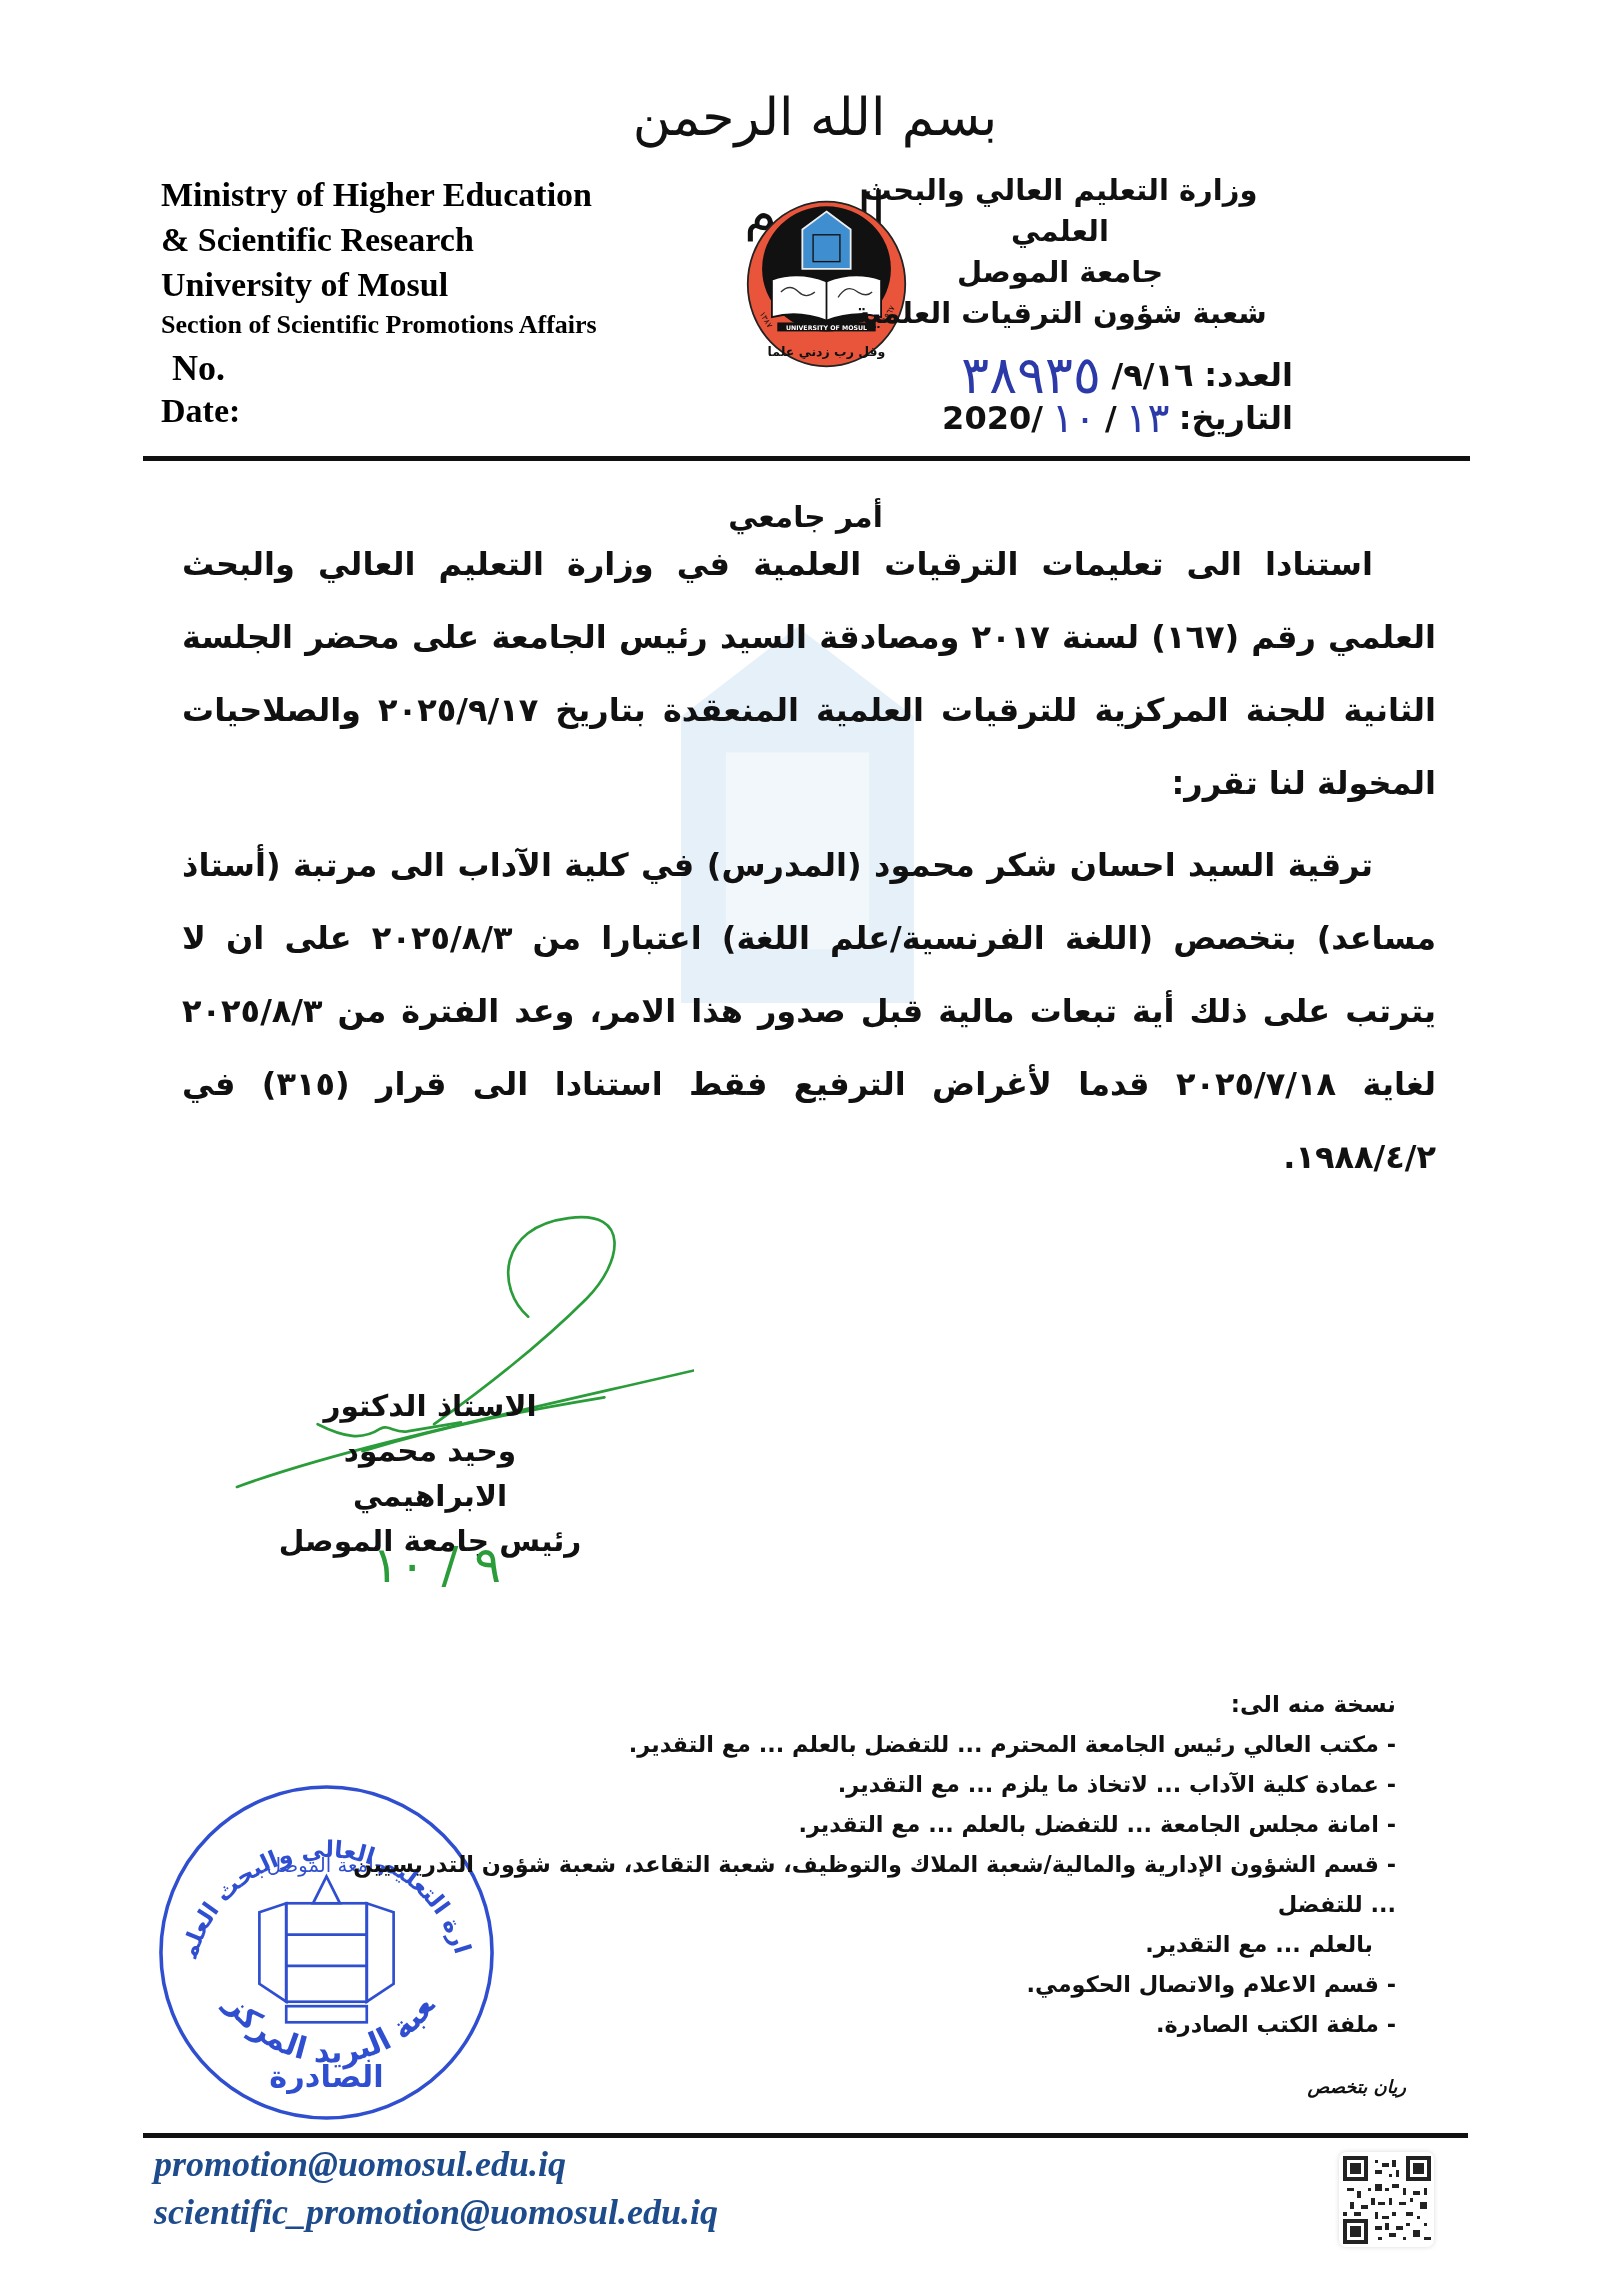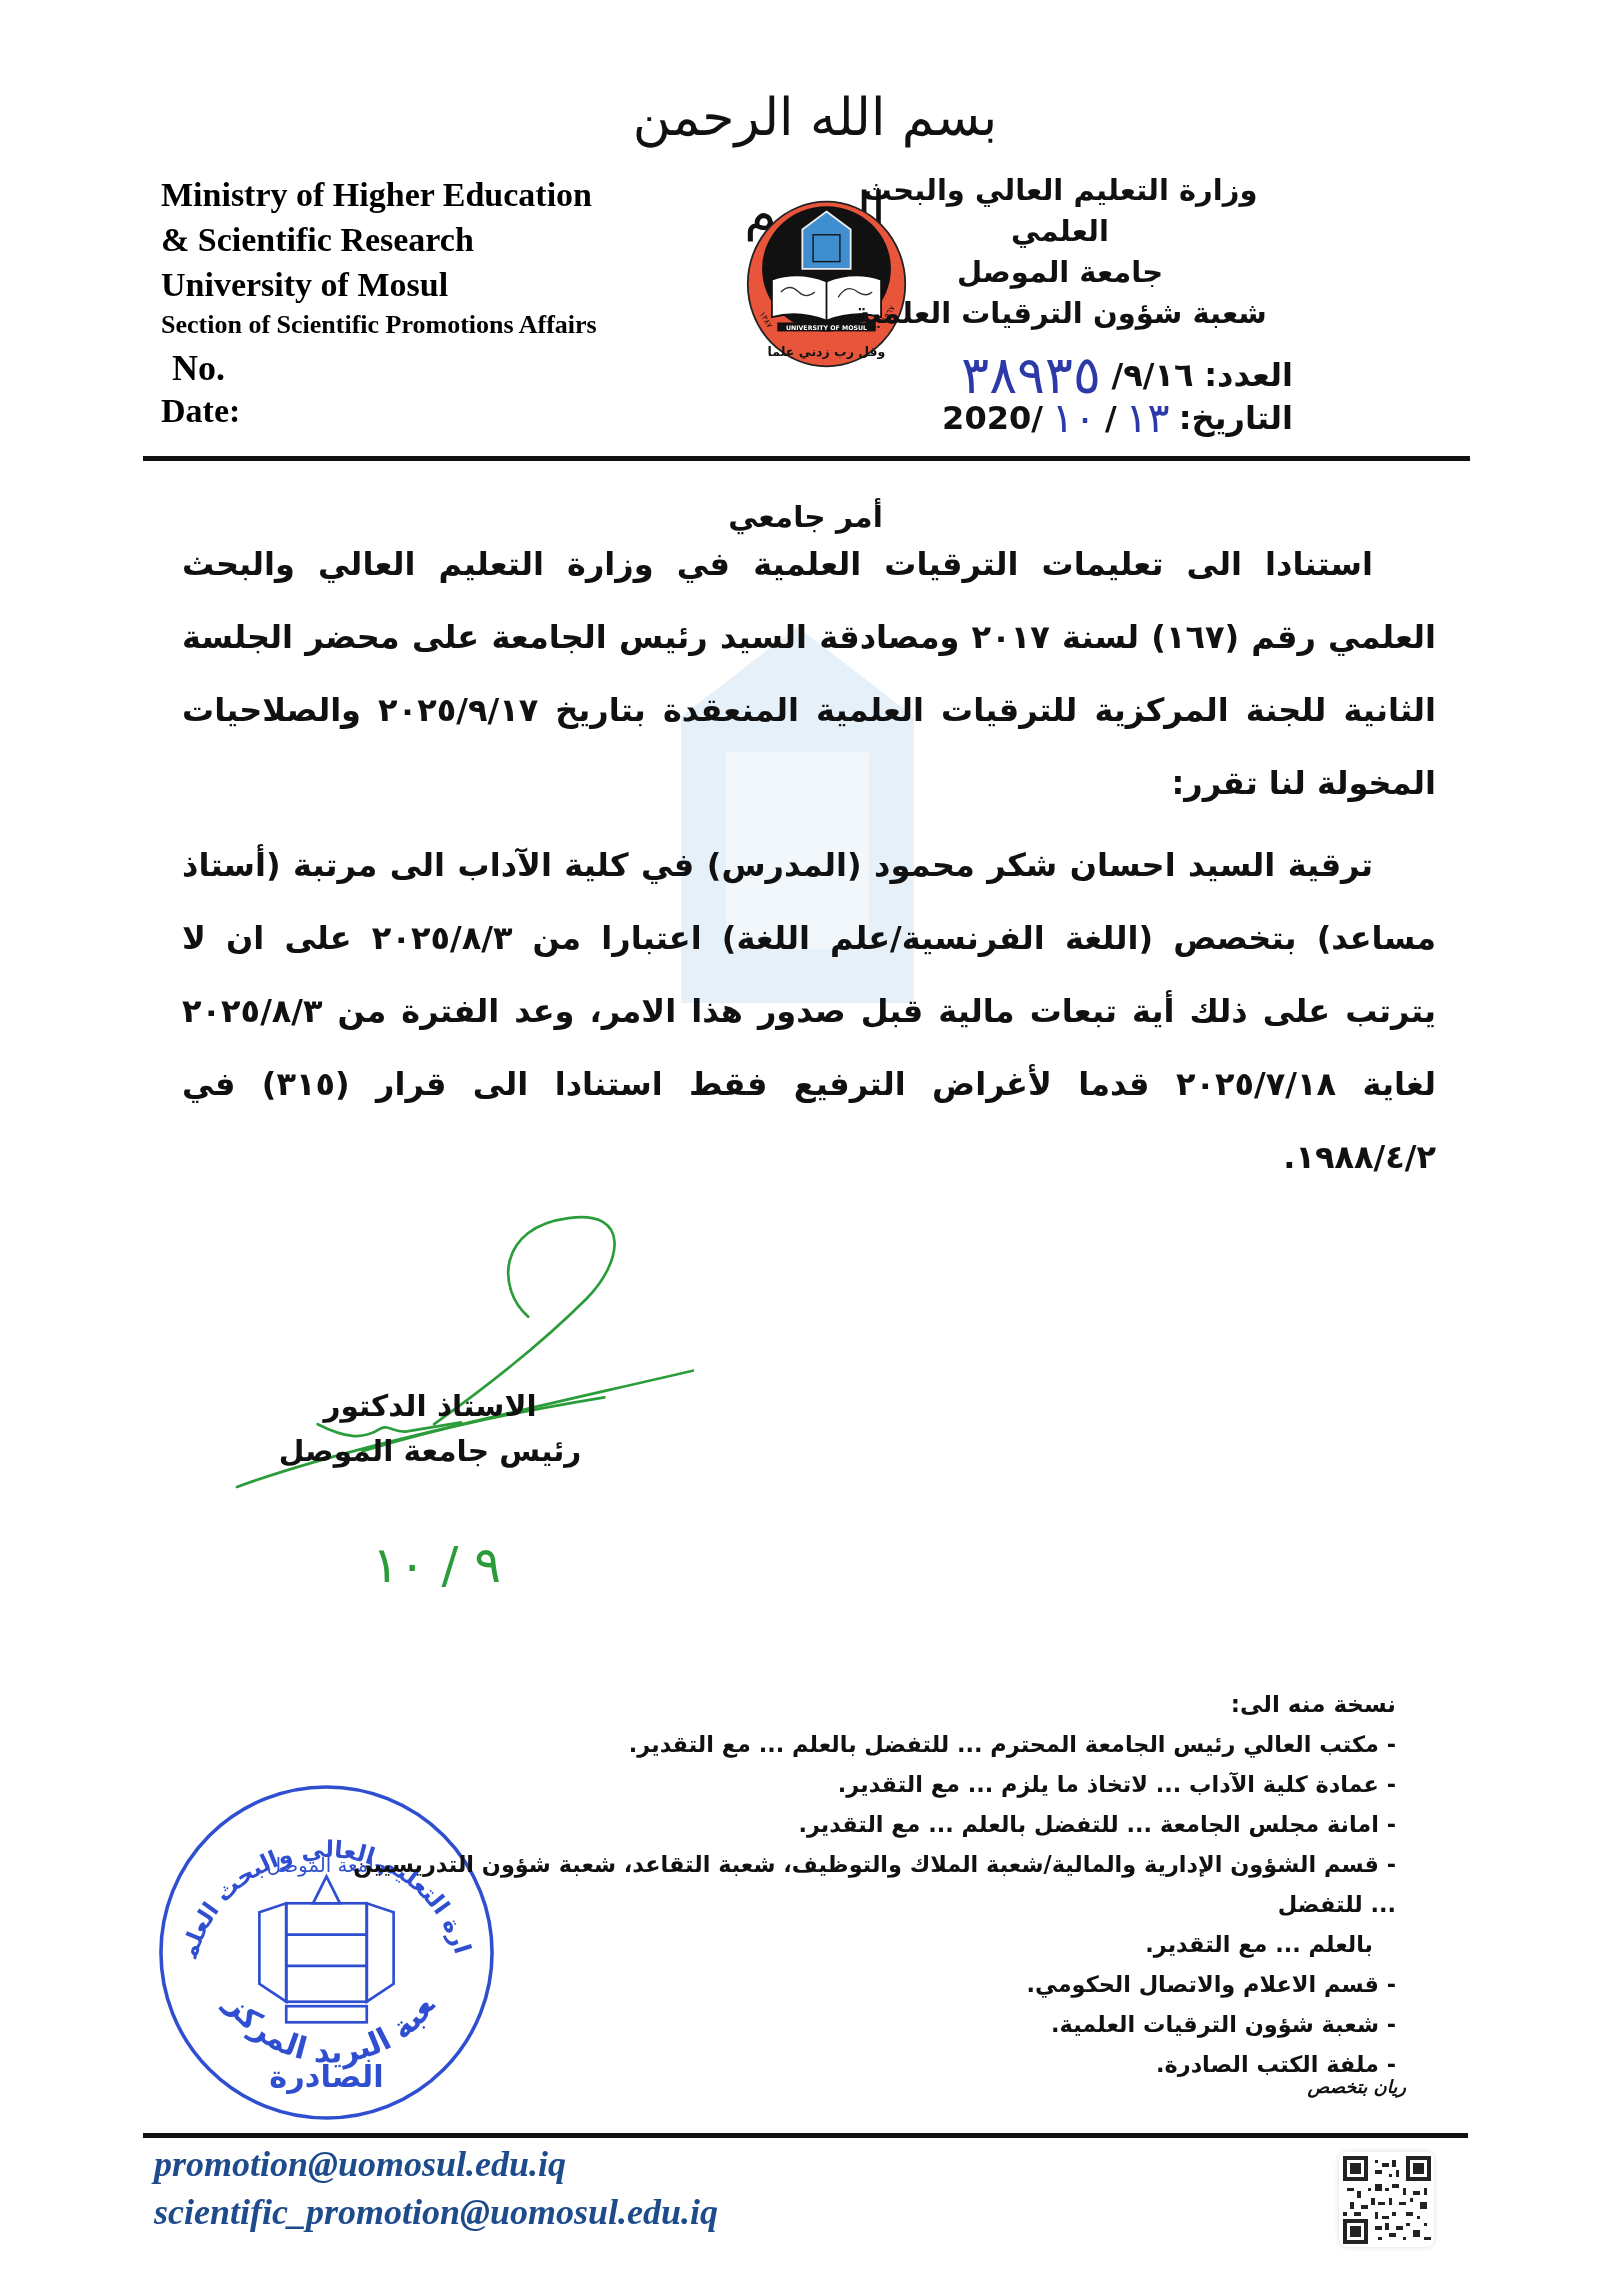--- a/index.html
+++ b/index.html
@@ -139,20 +139,21 @@
       <path d="M335,120 C300,90 300,20 380,10 C450,0 440,60 400,100 C360,140 300,190 230,240"></path>
       <path d="M100,240 C130,255 150,258 170,245 C180,240 185,250 200,248 L260,238"></path>
       <path d="M10,310 C120,270 260,240 520,180"></path>
       <path d="M150,270 C250,240 330,225 420,210"></path>
     </g>
   </svg>
 </div>
 
 <div id="sig-block" class="abs ar">
   <div>الاستاذ الدكتور</div>
+  <div>وحيد محمود الابراهيمي</div>
   <div>رئيس جامعة الموصل</div>
 </div>
 <div id="sig-date" class="abs">٩ / ١٠</div>
 
 <div id="stamp" class="abs">
   <svg viewBox="0 0 390 390" width="349" height="349">
     <defs>
       <path id="stampArcTop" d="M50,200 A150,150 0 0,1 340,200"></path>
       <path id="stampArcBottom" d="M80,250 A140,140 0 0,0 320,250"></path>
     </defs>
@@ -178,21 +179,20 @@
 </div>
 
 <div id="copy-list" class="abs ar">
   <div class="head">نسخة منه الى:</div>
   <div class="item">مكتب العالي رئيس الجامعة المحترم ... للتفضل بالعلم ... مع التقدير.</div>
   <div class="item">عمادة كلية الآداب ... لاتخاذ ما يلزم ... مع التقدير.</div>
   <div class="item">امانة مجلس الجامعة ... للتفضل بالعلم ... مع التقدير.</div>
   <div class="item">قسم الشؤون الإدارية والمالية/شعبة الملاك والتوظيف، شعبة التقاعد، شعبة شؤون التدريسيين ... للتفضل</div>
   <div class="cont">بالعلم ... مع التقدير.</div>
   <div class="item">قسم الاعلام والاتصال الحكومي.</div>
-  <div class="item">شعبة شؤون الترقيات العلمية.</div>
   <div class="item">ملفة الكتب الصادرة.</div>
 </div>
 <div id="typist" class="abs ar">ريان بتخصص</div>
 
 <div id="footer-rule" class="abs rule"></div>
 <a id="email1" class="abs email">promotion@uomosul.edu.iq</a>
 <a id="email2" class="abs email">scientific_promotion@uomosul.edu.iq</a>
 <div id="qr" class="abs">
   <svg viewBox="0 0 25 25" width="88" height="88" shape-rendering="crispEdges">
     <rect width="25" height="25" fill="#fff"></rect>

